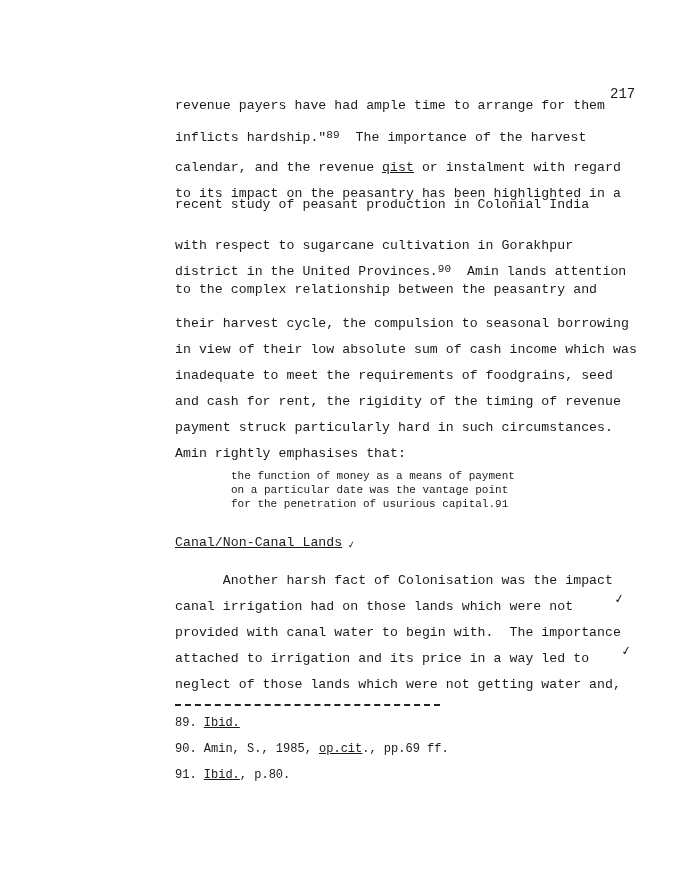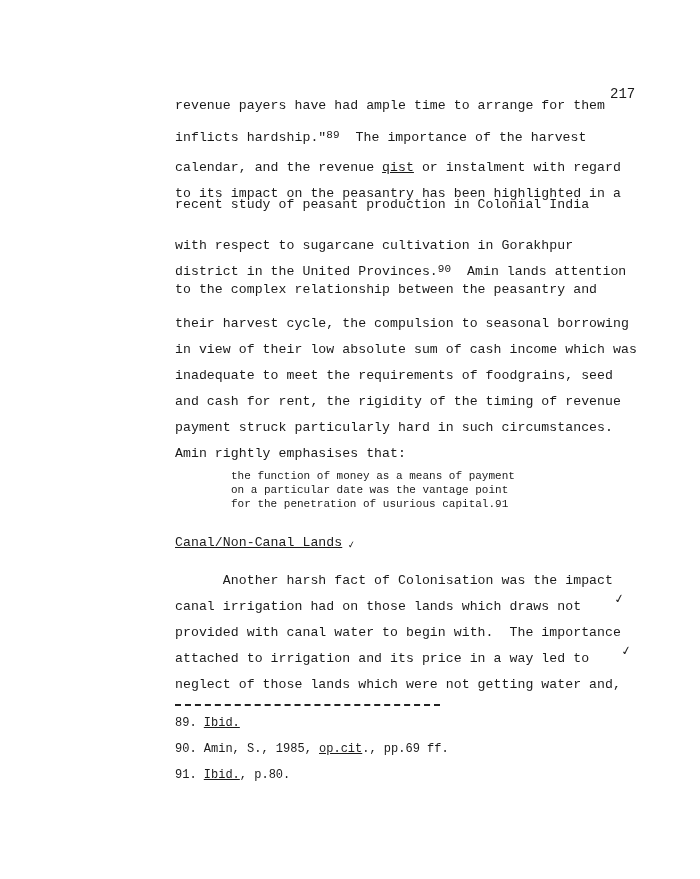--- a/index.html
+++ b/index.html
@@ -40,21 +40,21 @@
   <div class="quote" style="top:469px">the function of money as a means of payment</div>
   <div class="quote" style="top:483px">on a particular date was the vantage point</div>
   <div class="quote" style="top:497px"><span>for the penetration of usurious capital.</span><span>91</span></div>
 </div>
 
 <div class="line u" style="top:535px">Canal/Non-Canal Lands</div>
 <span class="tick" style="left:348px;top:538px;font-size:11px">✓</span>
 
 <div>
   <div class="line" style="top:573px">      Another harsh fact of Colonisation was the impact</div>
-  <div class="line" style="top:599px">canal irrigation had on those lands which draws not</div>
+  <div class="line" style="top:599px">canal irrigation had on those lands which were not</div>
   <div class="line" style="top:625px">provided with canal water to begin with.  The importance</div>
   <div class="line" style="top:651px">attached to irrigation and its price in a way led to</div>
   <div class="line" style="top:677px">neglect of those lands which were not getting water and,</div>
 </div>
 <span class="tick" style="left:615px;top:590px">✓</span>
 <span class="tick" style="left:622px;top:642px">✓</span>
 
 <div class="rule"></div>
 
 <div>

